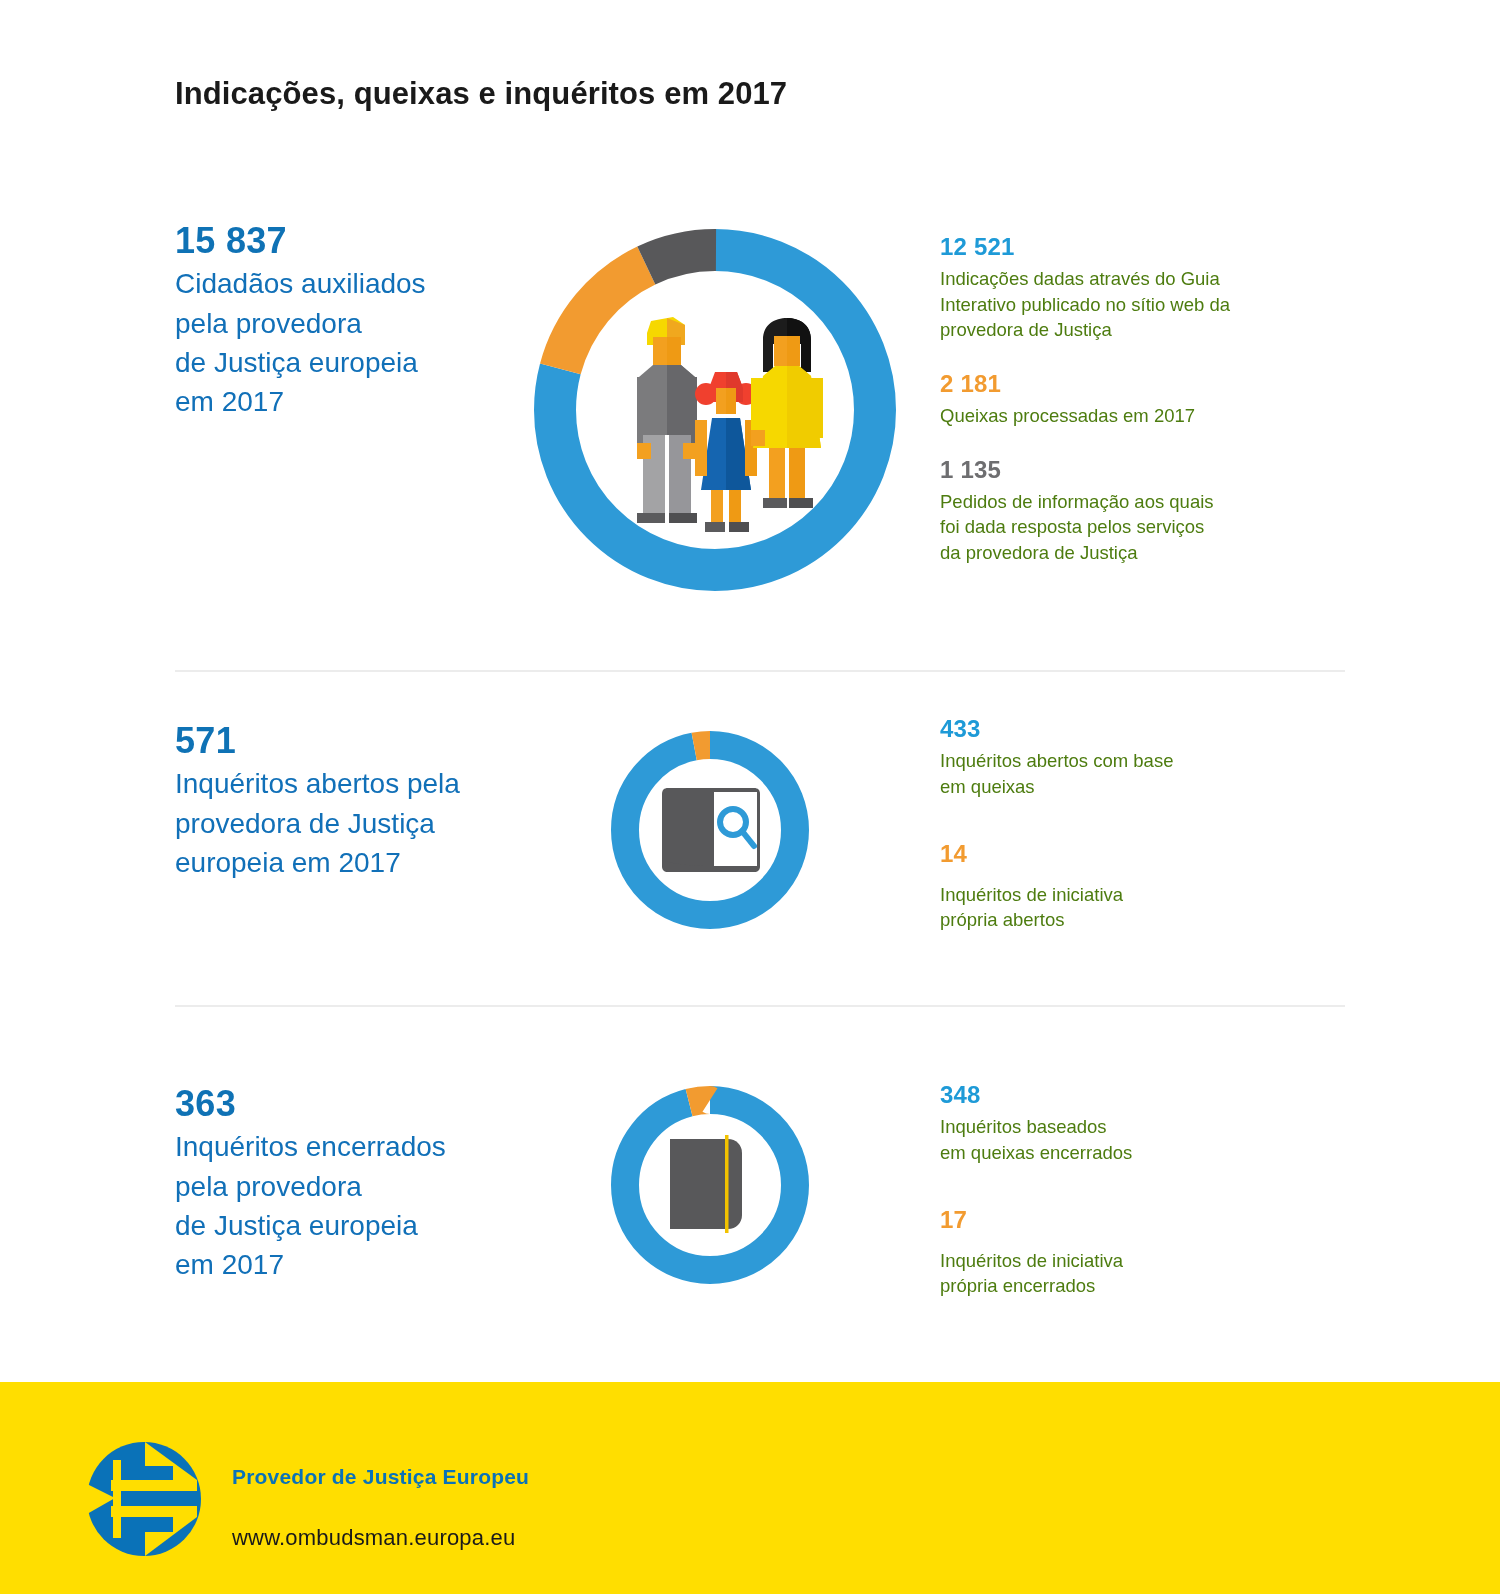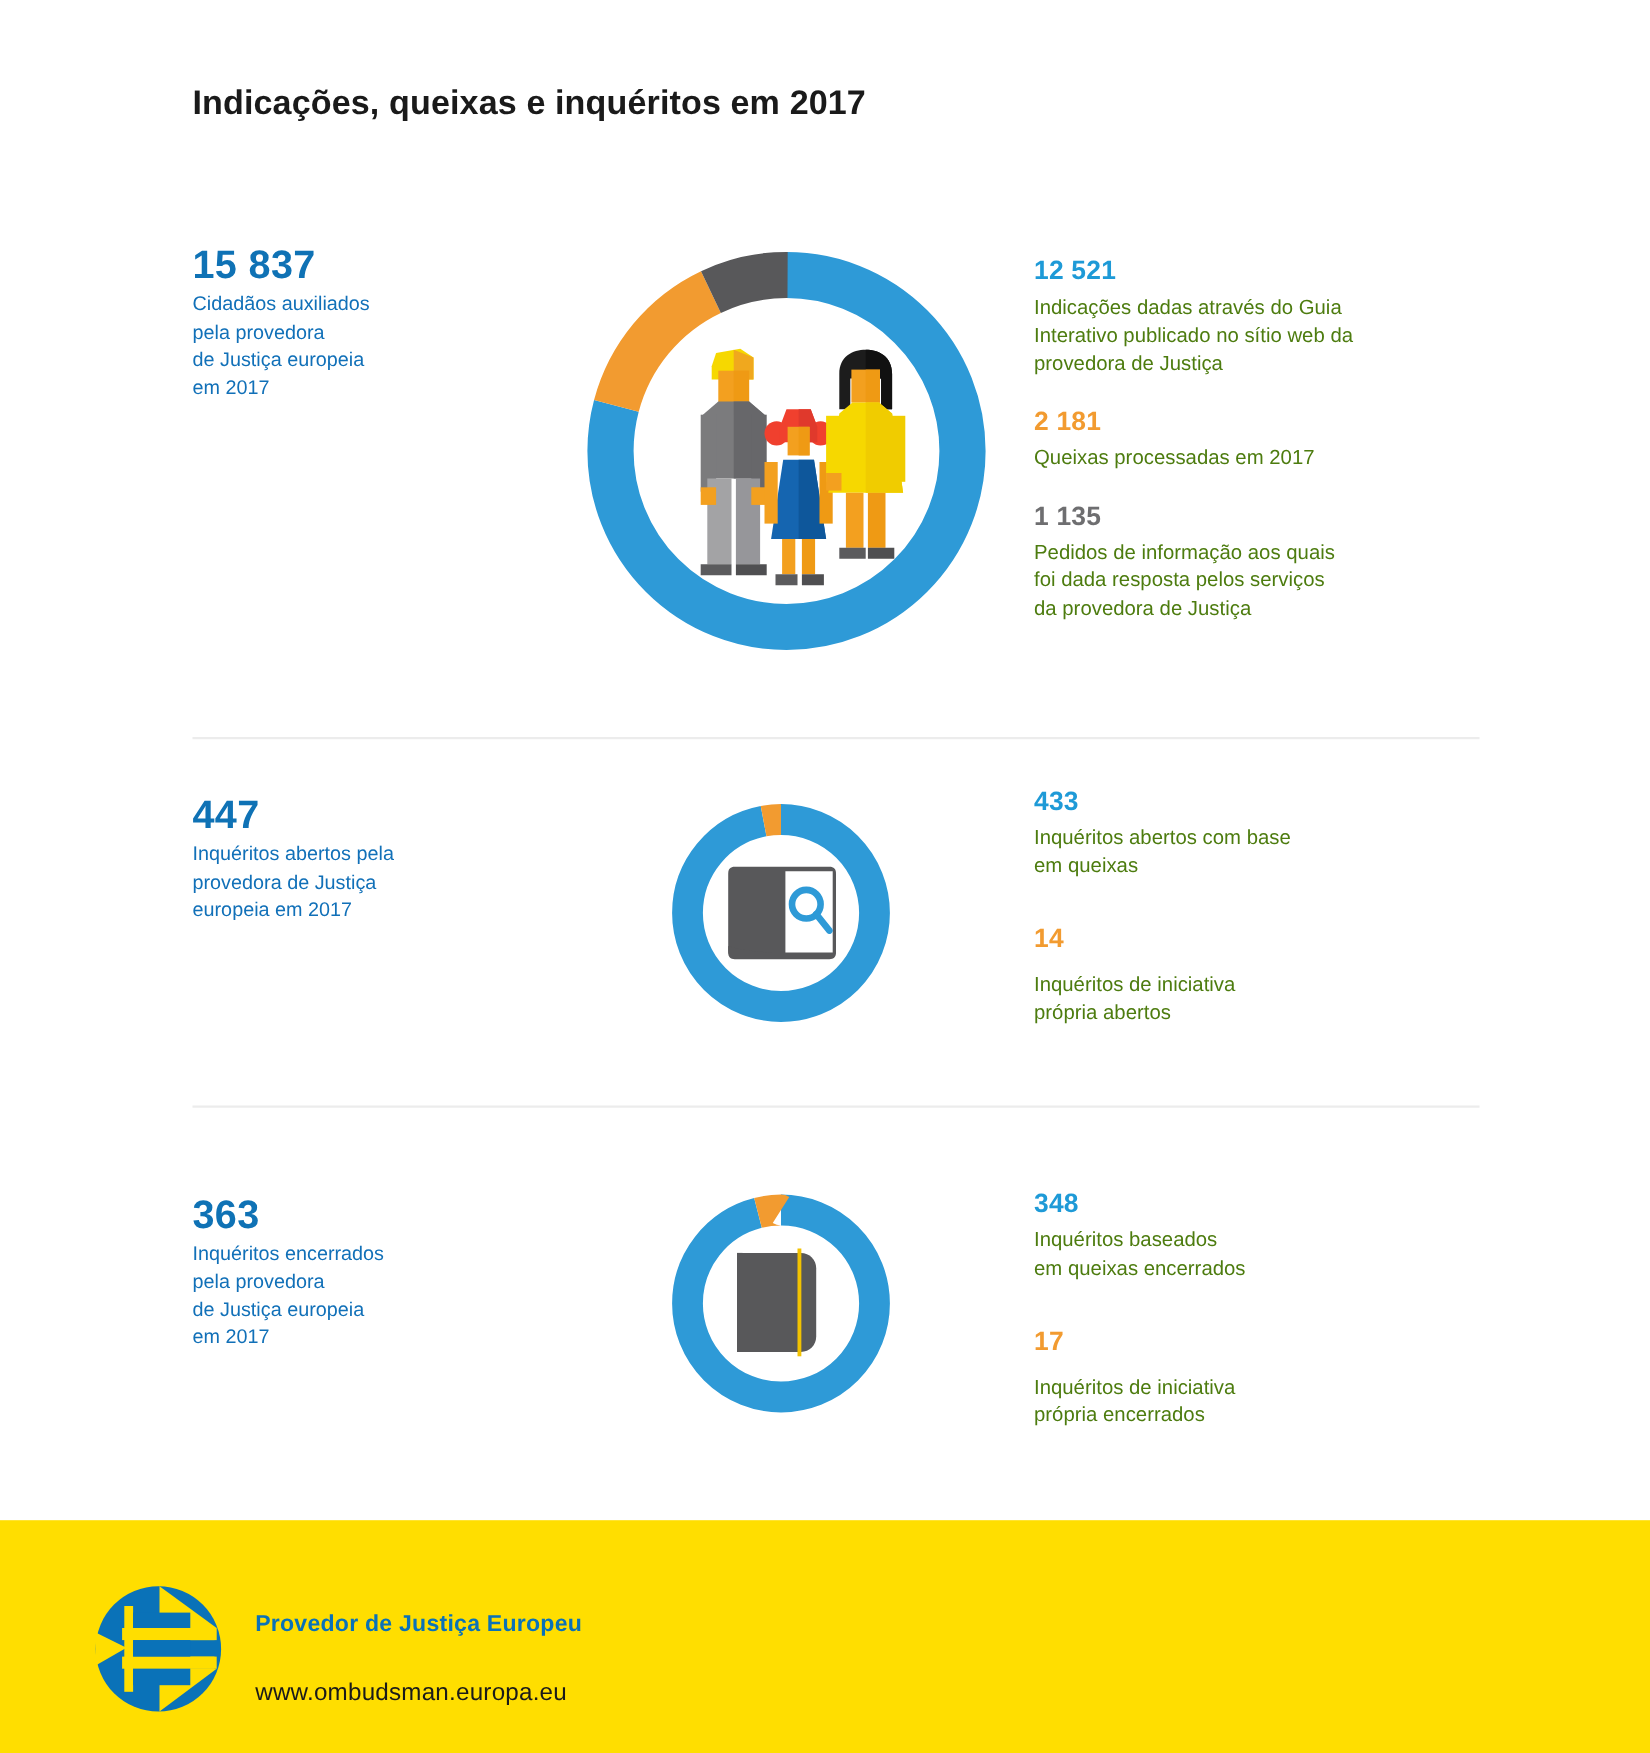--- a/index.html
+++ b/index.html
@@ -60,21 +60,21 @@
     text-align: left;
   }
   .left-number {
     font-size: 36px;
     font-weight: bold;
     color: #0f72b5;
     line-height: 1.18;
     letter-spacing: 0.3px;
   }
   .left-caption {
-    font-size: 18px;
+    font-size: 28px;
     color: #1170b8;
     line-height: 1.40;
     margin-top: 2px;
     font-weight: normal;
   }
 
   
   .center-col {
     position: absolute;
   }
@@ -259,21 +259,21 @@
 da provedora de Justiça</div>
       </div>
     </div>
   </div>
 
   <div class="divider" id="divider-1"></div>
 
   <div class="section" id="section-2">
 
     <div class="left-col" style="top:20px;">
-      <div class="left-number">447</div>
+      <div class="left-number">571</div>
       <div class="left-caption" style="white-space:pre-line;">Inquéritos abertos pela
 provedora de Justiça
 europeia em 2017</div>
     </div>
 
     <div class="center-col" style="left:600px; top:20px;">
       <svg width="220" height="220" viewBox="0 0 220 220">
 
         <g transform="translate(110,110) rotate(-90)">
 

